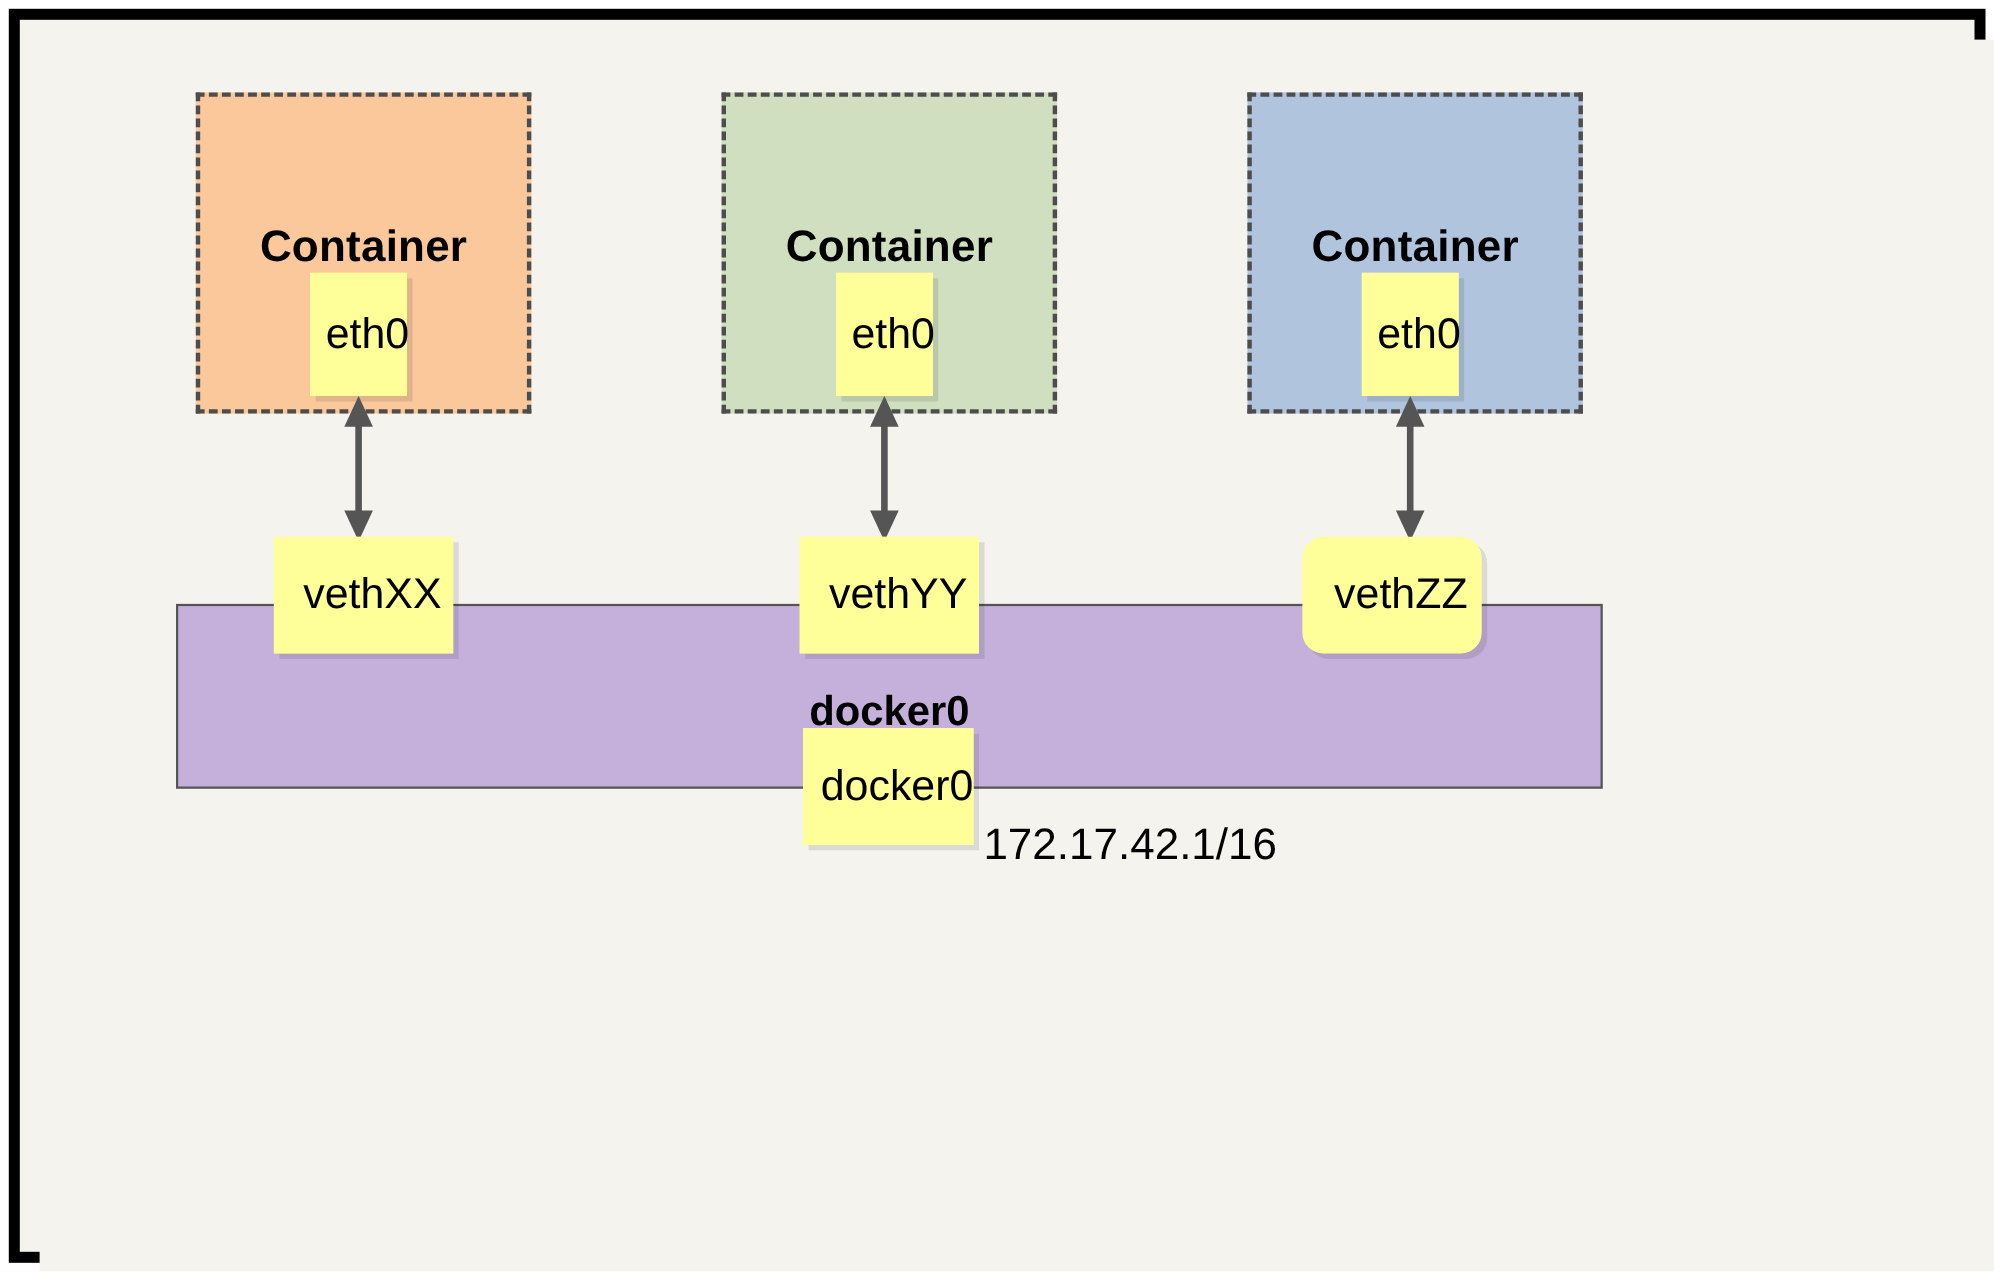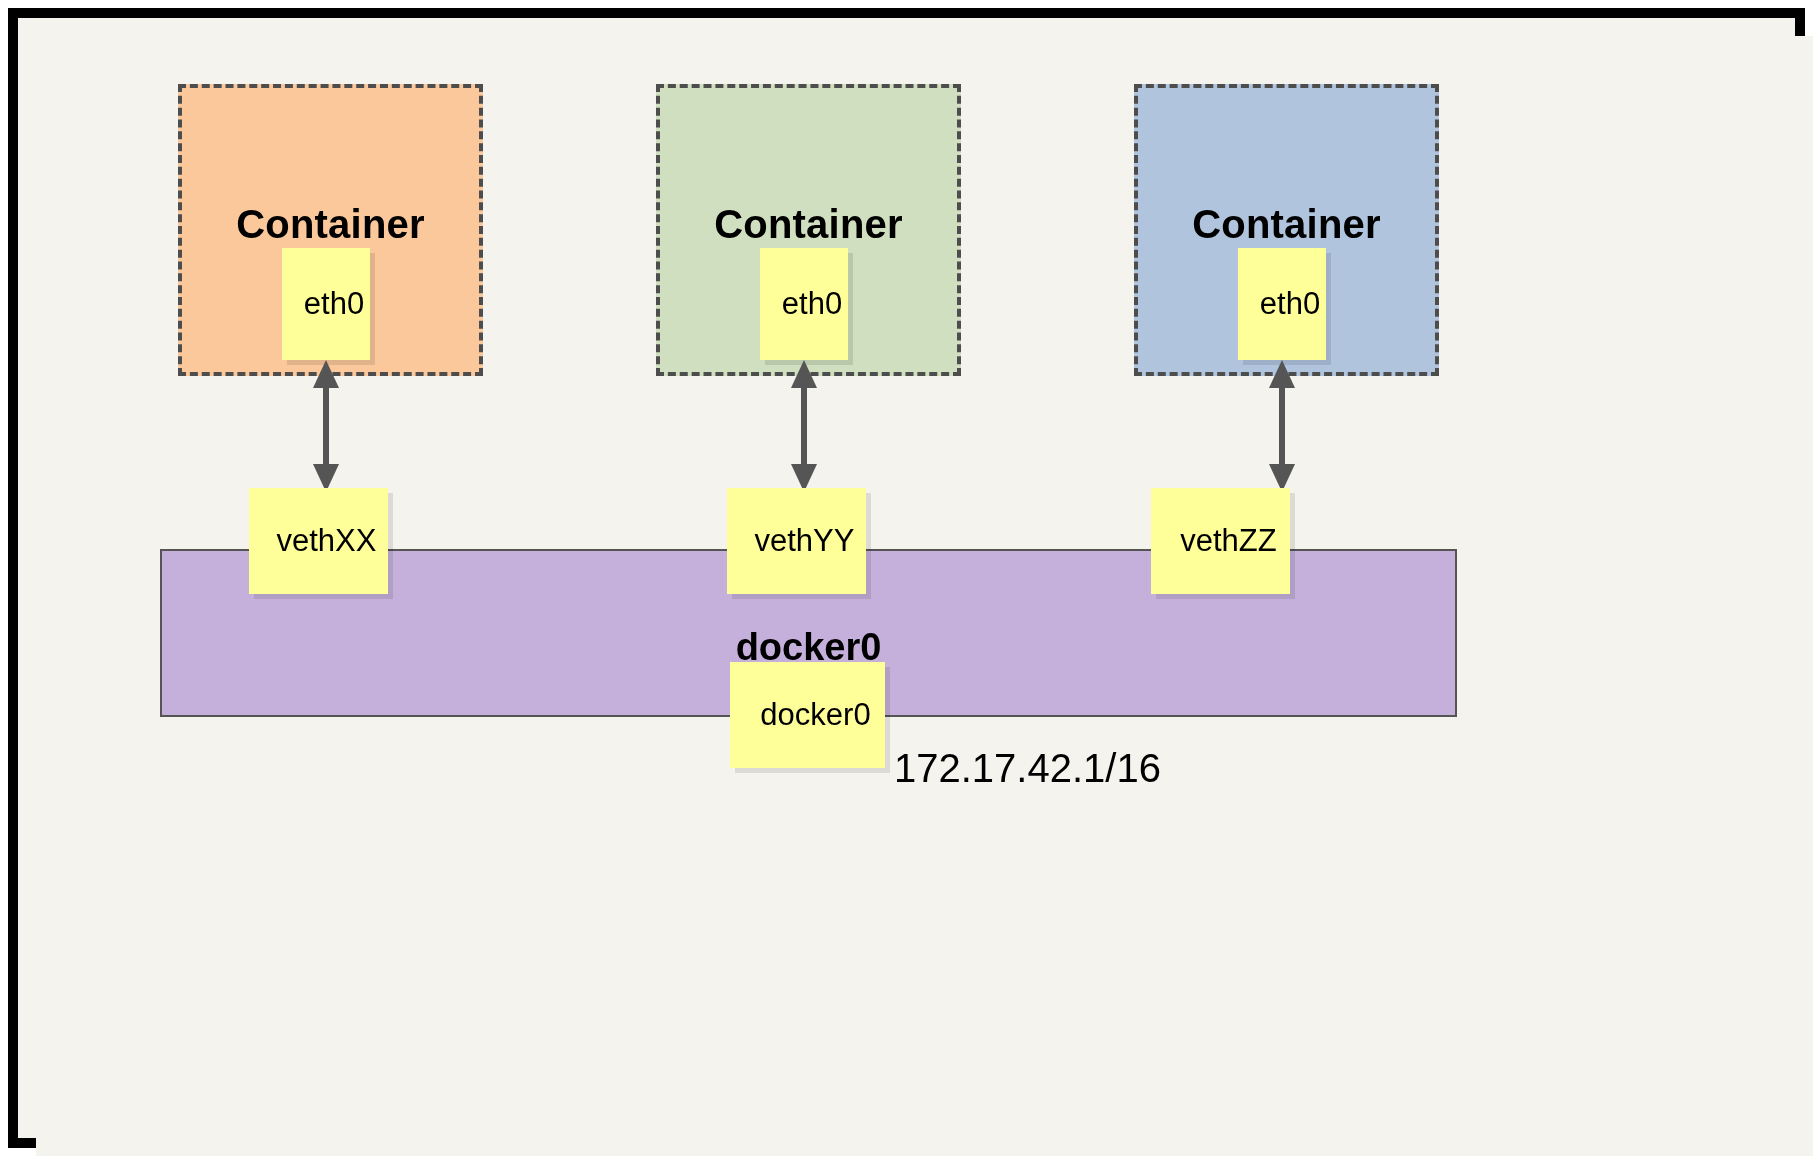--- a/index.html
+++ b/index.html
@@ -89,49 +89,49 @@
   .note {
     position: absolute;
     box-sizing: border-box;
     background: #ffff99;
     border: 1px solid #ffff99;
     box-shadow: 5px 5px 0 rgba(0,0,0,0.10);
     display: flex;
     align-items: center;
     justify-content: center;
     color: #000000;
-    font-size: 31px;
+    font-size: 39px;
     padding-left: 16px;
   }
   .note.eth0 {
     width: 88px;
     height: 112px;
     top: 212px;
   }
   .note.veth {
-    width: 139px;
+    width: 163px;
     height: 106px;
     top: 452px;
   }
   .note.docker0-note {
     width: 155px;
     height: 106px;
     left: 694px;
     top: 626px;
   }
 
   
   #eth0-1 { left: 246px; }
   #eth0-2 { left: 724px; }
   #eth0-3 { left: 1202px; }
 
   
   #veth-1 { left: 213px; }
   #veth-2 { left: 691px; }
-  #veth-3 { left: 1115px; }
+  #veth-3 { left: 1148px; border-radius: 19px; }
 
   
   .arrow {
     position: absolute;
     top: 322px;
     width: 40px;
     height: 136px;
   }
   #arrow-1 { left: 270px; }
   #arrow-2 { left: 748px; }

